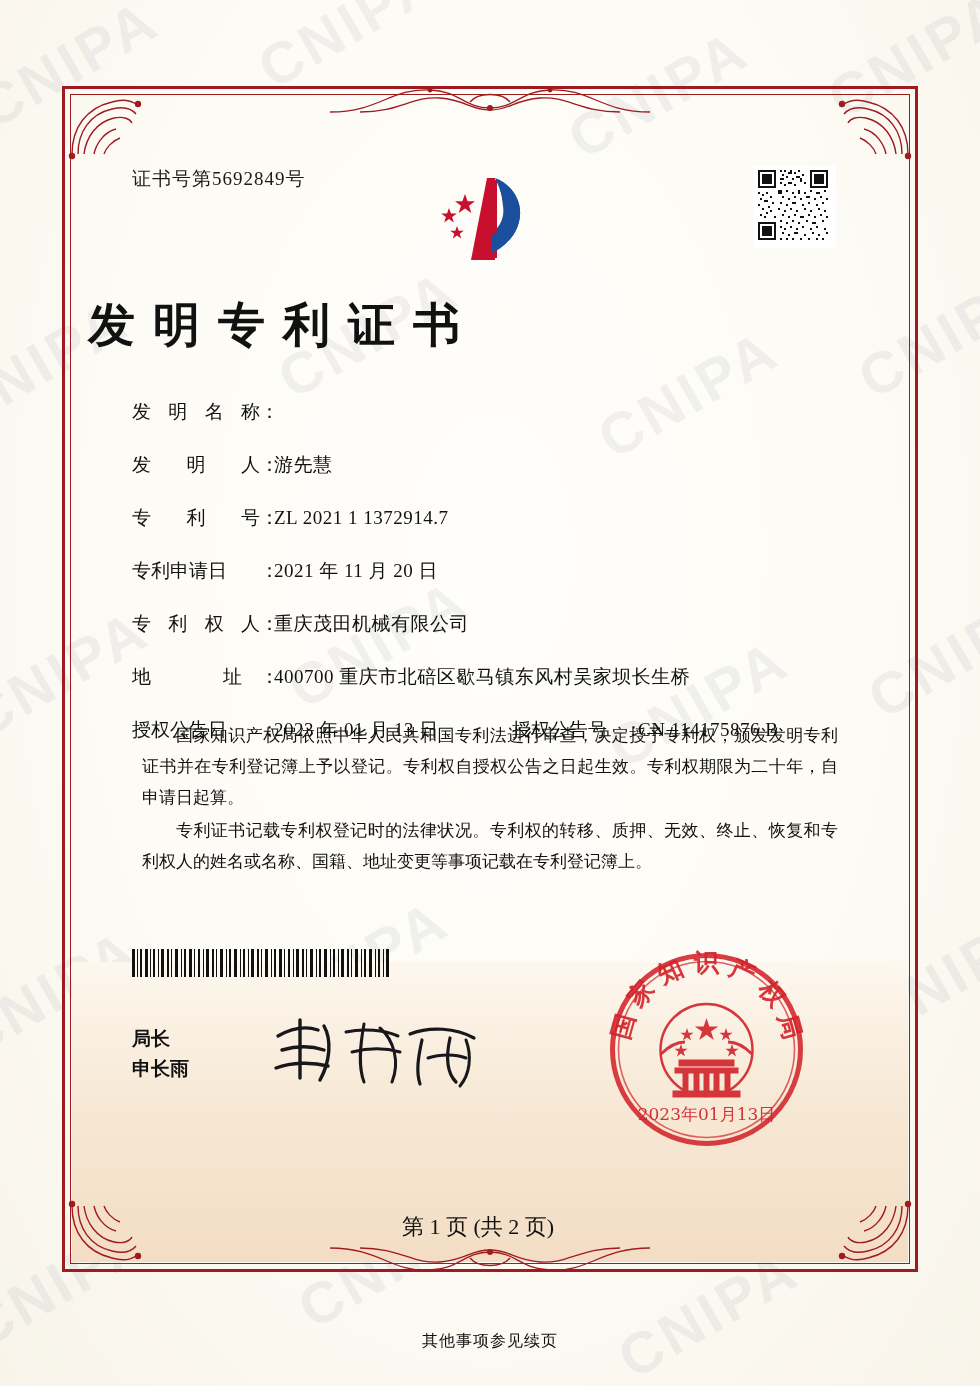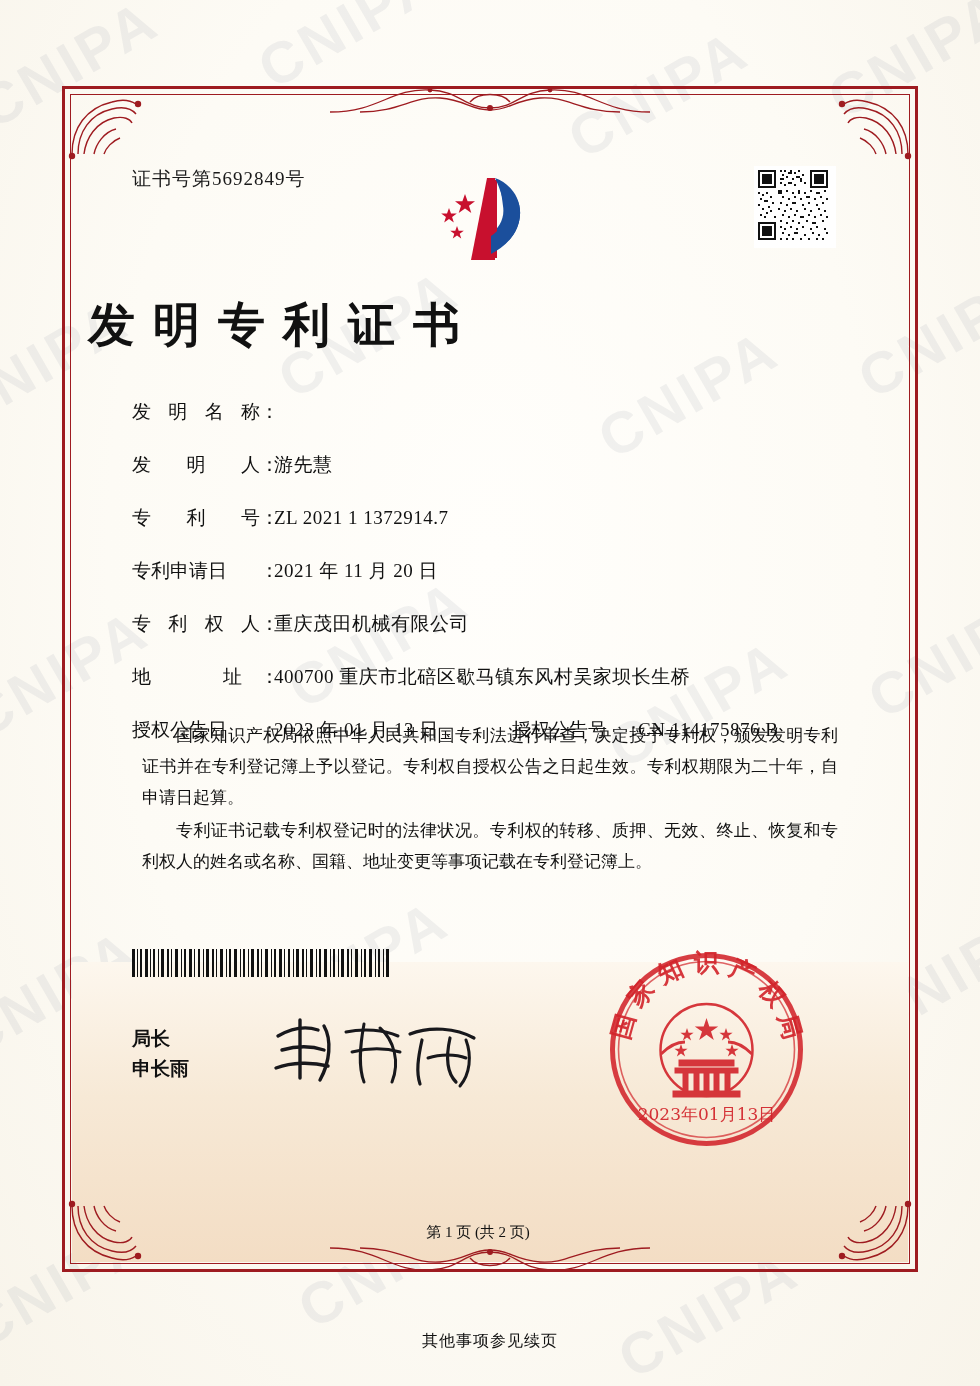--- a/index.html
+++ b/index.html
@@ -229,21 +229,21 @@
     width: 215px;
     height: 215px;
   }
 
   .page-no {
     position: absolute;
     left: 0;
     right: 0;
     bottom: 22px;
     text-align: center;
-    font-size: 15px;
+    font-size: 22px;
     color: #111;
   }
 
   .footer-note {
     position: absolute;
     left: 0;
     right: 0;
     bottom: 34px;
     text-align: center;
     font-size: 16px;

